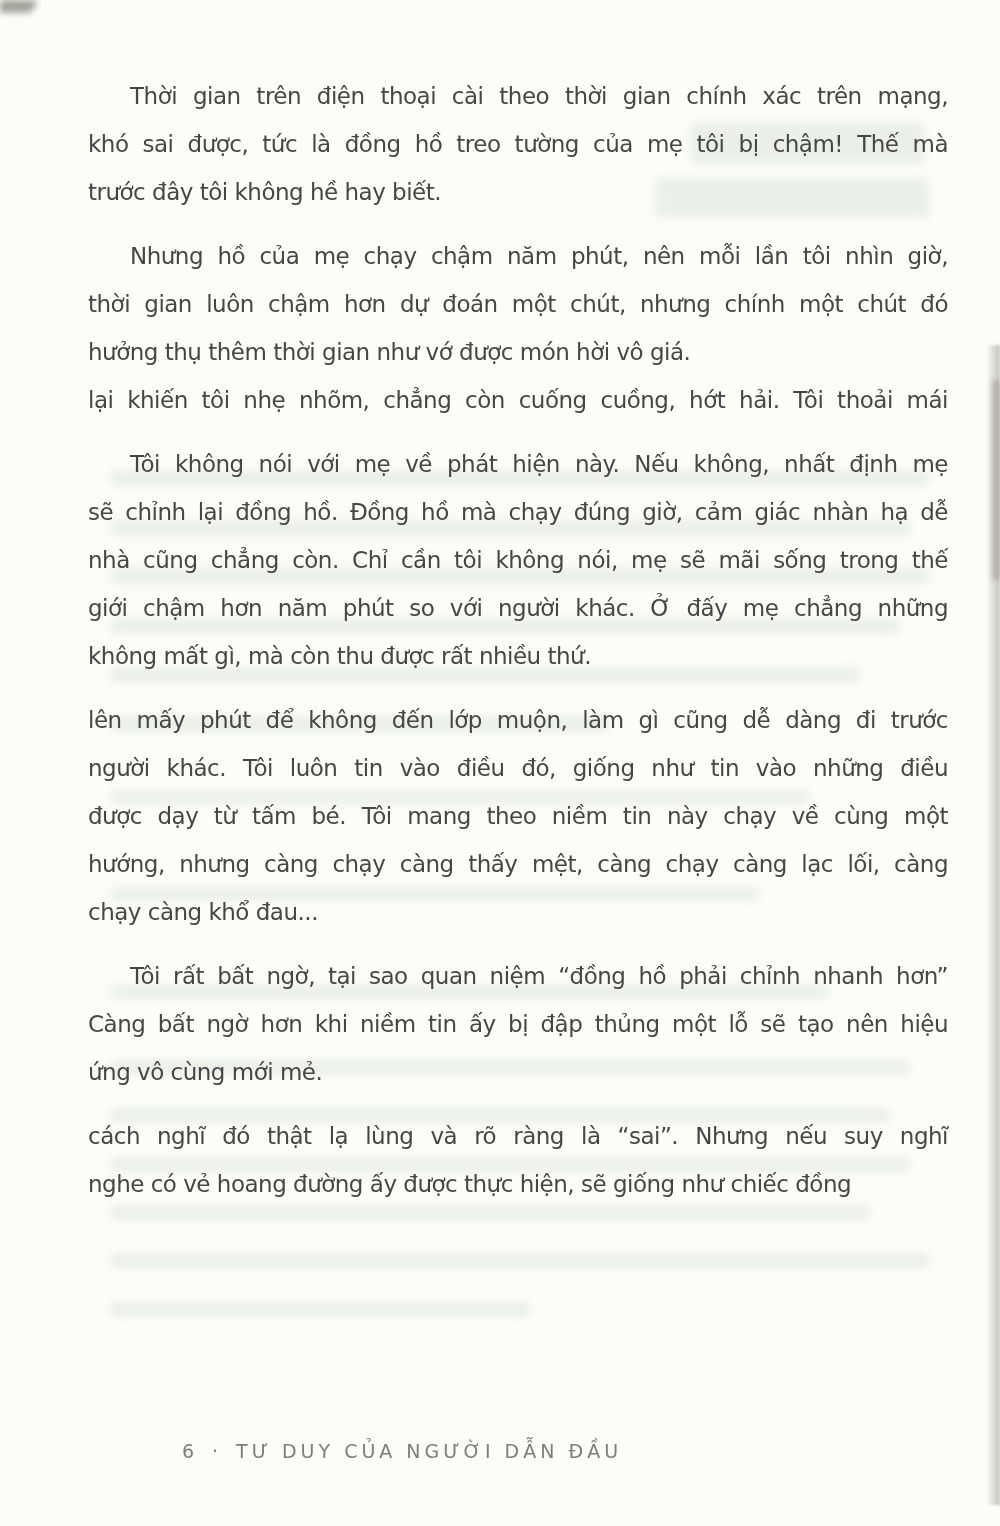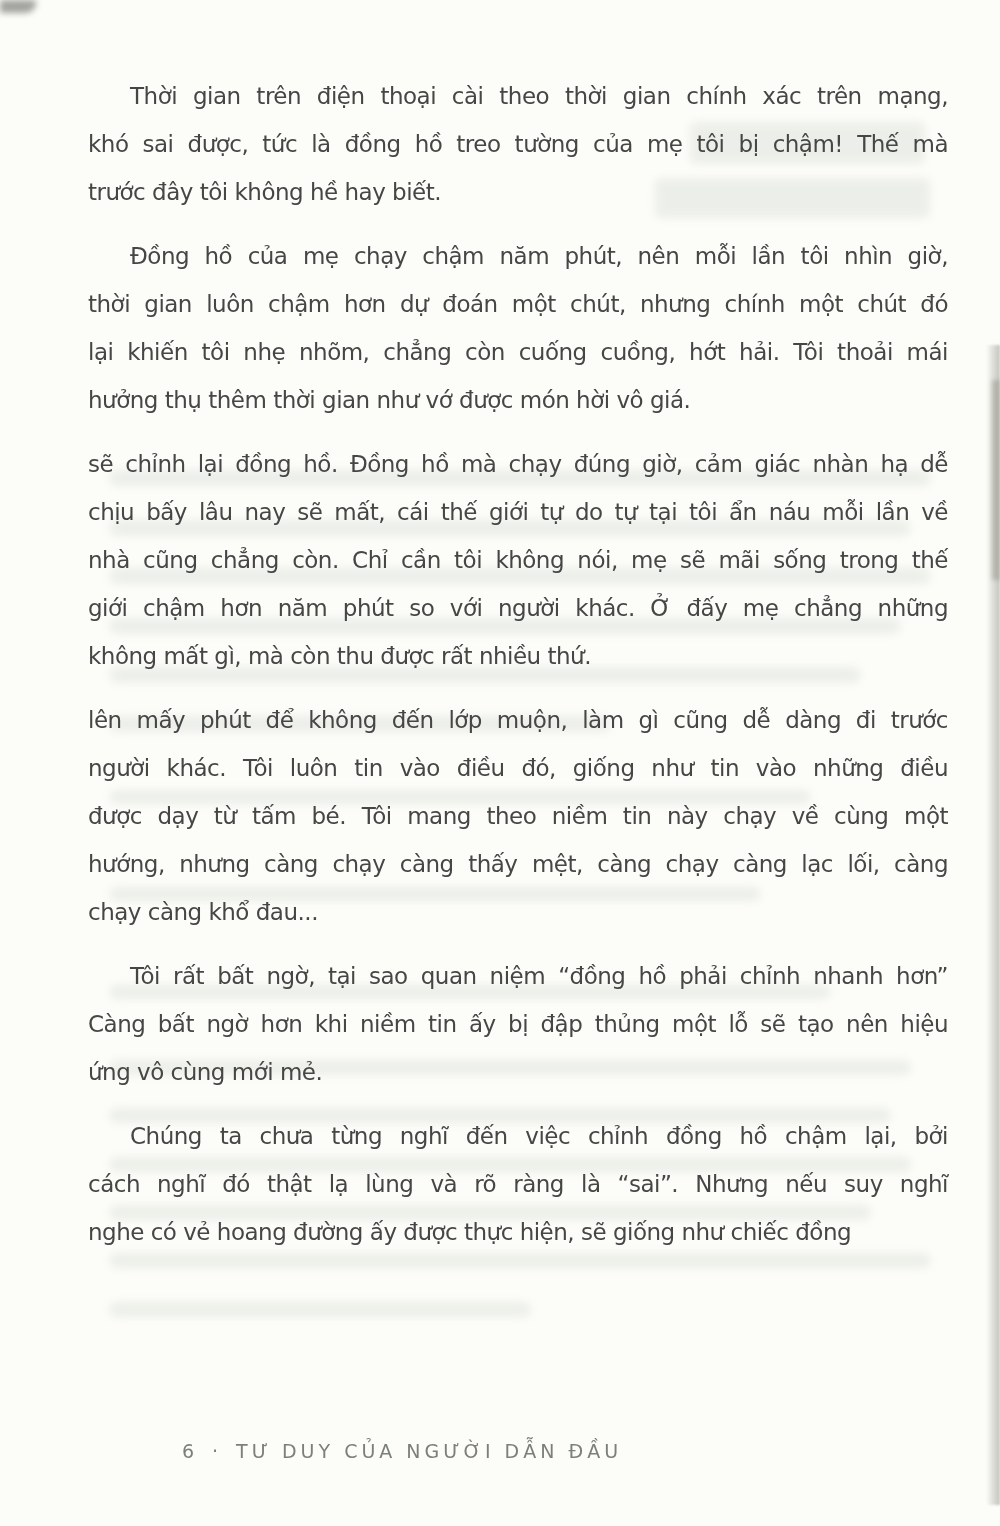--- a/index.html
+++ b/index.html
@@ -120,46 +120,45 @@
   <div class="ghost" style="left:110px; top:1253px; width:820px; height:15px;"></div>
   <div class="ghost" style="left:110px; top:1302px; width:420px; height:15px;"></div>
 
   <main class="text-block">
       <div class="para">
         <div class="line first">Thời gian trên điện thoại cài theo thời gian chính xác trên mạng,</div>
         <div class="line">khó sai được, tức là đồng hồ treo tường của mẹ tôi bị chậm! Thế mà</div>
         <div class="line last">trước đây tôi không hề hay biết.</div>
       </div>
       <div class="para">
-        <div class="line first">Đồng hồ của mẹ chạy chậm năm phút, nên mỗi lần tôi nhìn giờ,</div>
+        <div class="line first">Nhưng hồ của mẹ chạy chậm năm phút, nên mỗi lần tôi nhìn giờ,</div>
         <div class="line">thời gian luôn chậm hơn dự đoán một chút, nhưng chính một chút đó</div>
+        <div class="line last">hưởng thụ thêm thời gian như vớ được món hời vô giá.</div>
         <div class="line">lại khiến tôi nhẹ nhõm, chẳng còn cuống cuồng, hớt hải. Tôi thoải mái</div>
-        <div class="line last">hưởng thụ thêm thời gian như vớ được món hời vô giá.</div>
       </div>
       <div class="para">
+        <div class="line first">Tôi không nói với mẹ về phát hiện này. Nếu không, nhất định mẹ</div>
         <div class="line">sẽ chỉnh lại đồng hồ. Đồng hồ mà chạy đúng giờ, cảm giác nhàn hạ dễ</div>
-        <div class="line">chịu bấy lâu nay sẽ mất, cái thế giới tự do tự tại tôi ẩn náu mỗi lần về</div>
         <div class="line">nhà cũng chẳng còn. Chỉ cần tôi không nói, mẹ sẽ mãi sống trong thế</div>
         <div class="line">giới chậm hơn năm phút so với người khác. Ở đấy mẹ chẳng những</div>
         <div class="line last">không mất gì, mà còn thu được rất nhiều thứ.</div>
       </div>
       <div class="para">
         <div class="line">lên mấy phút để không đến lớp muộn, làm gì cũng dễ dàng đi trước</div>
         <div class="line">người khác. Tôi luôn tin vào điều đó, giống như tin vào những điều</div>
         <div class="line">được dạy từ tấm bé. Tôi mang theo niềm tin này chạy về cùng một</div>
         <div class="line">hướng, nhưng càng chạy càng thấy mệt, càng chạy càng lạc lối, càng</div>
         <div class="line last">chạy càng khổ đau...</div>
       </div>
       <div class="para">
         <div class="line first">Tôi rất bất ngờ, tại sao quan niệm “đồng hồ phải chỉnh nhanh hơn”</div>
         <div class="line">Càng bất ngờ hơn khi niềm tin ấy bị đập thủng một lỗ sẽ tạo nên hiệu</div>
         <div class="line last">ứng vô cùng mới mẻ.</div>
       </div>
       <div class="para">
-        <div class="line first">Chúng ta chưa từng nghĩ đến việc chỉnh đồng hồ chậm lại, bởi</div>
         <div class="line">cách nghĩ đó thật lạ lùng và rõ ràng là “sai”. Nhưng nếu suy nghĩ</div>
         <div class="line last">nghe có vẻ hoang đường ấy được thực hiện, sẽ giống như chiếc đồng</div>
       </div>
     </main>
 
   <footer>
     <span class="pgnum">6</span><span class="sep">·</span><span>TƯ DUY CỦA NGƯỜI DẪN ĐẦU</span>
   </footer>
 
 </div>

